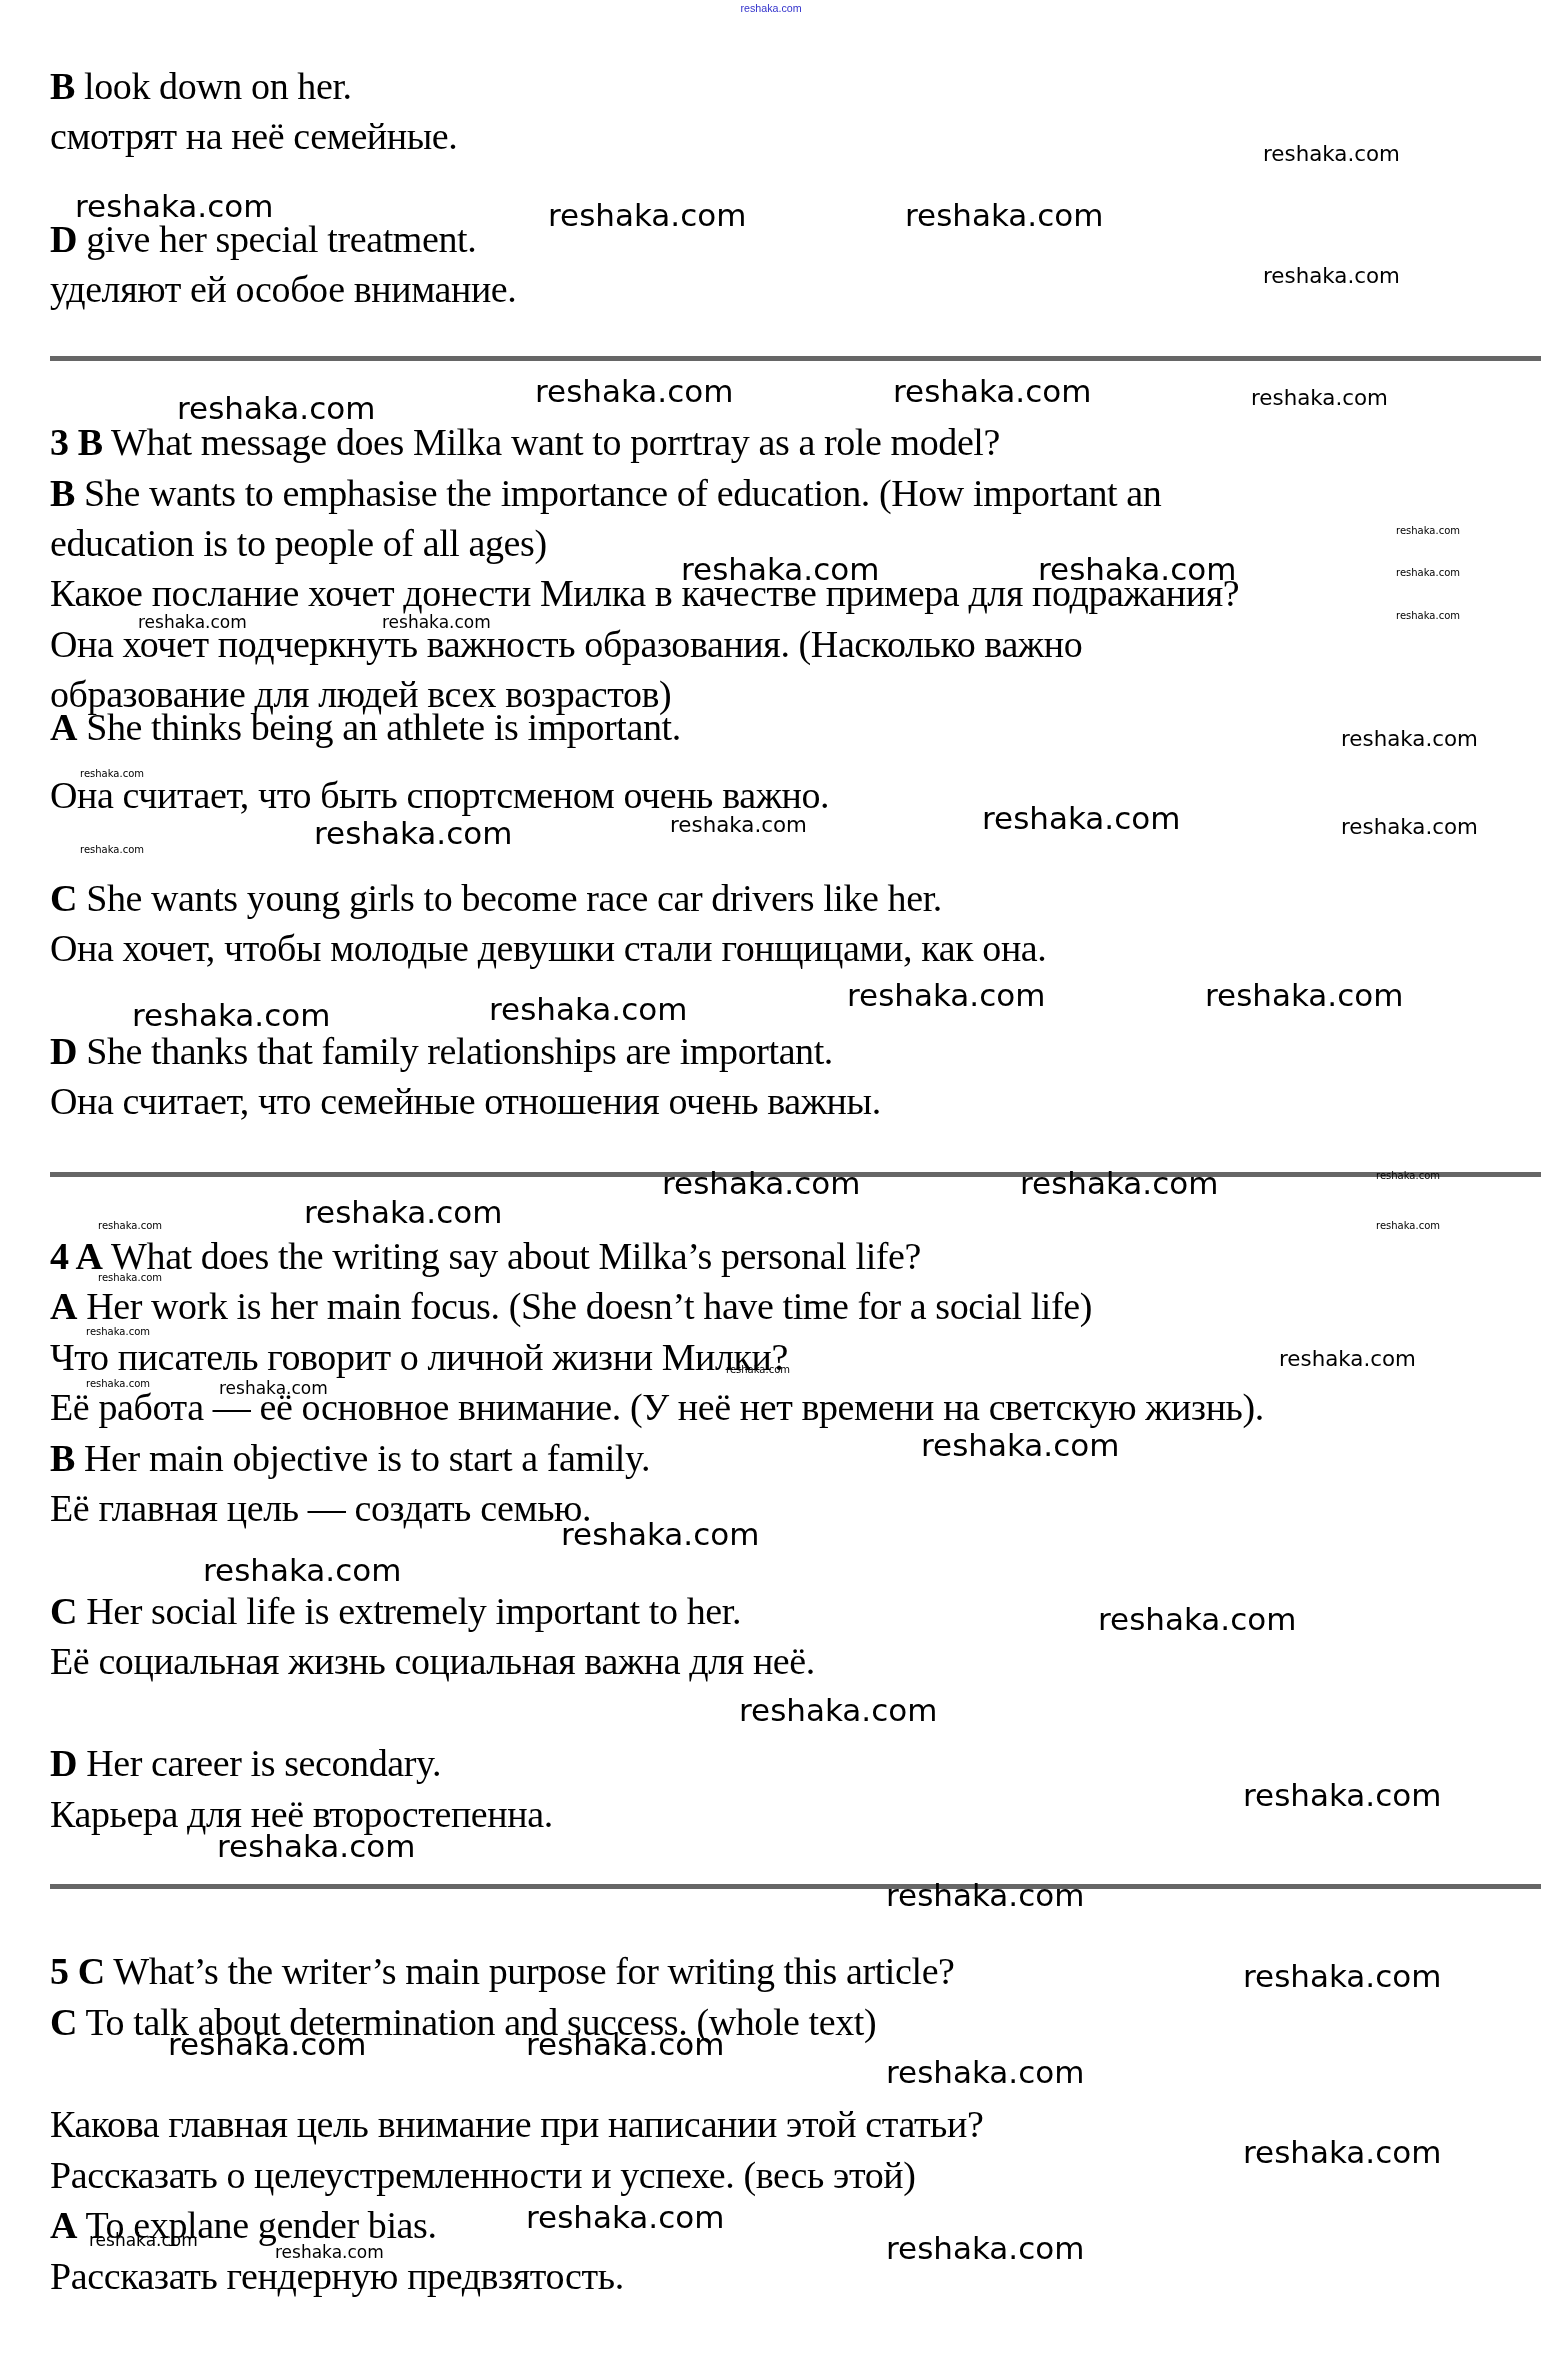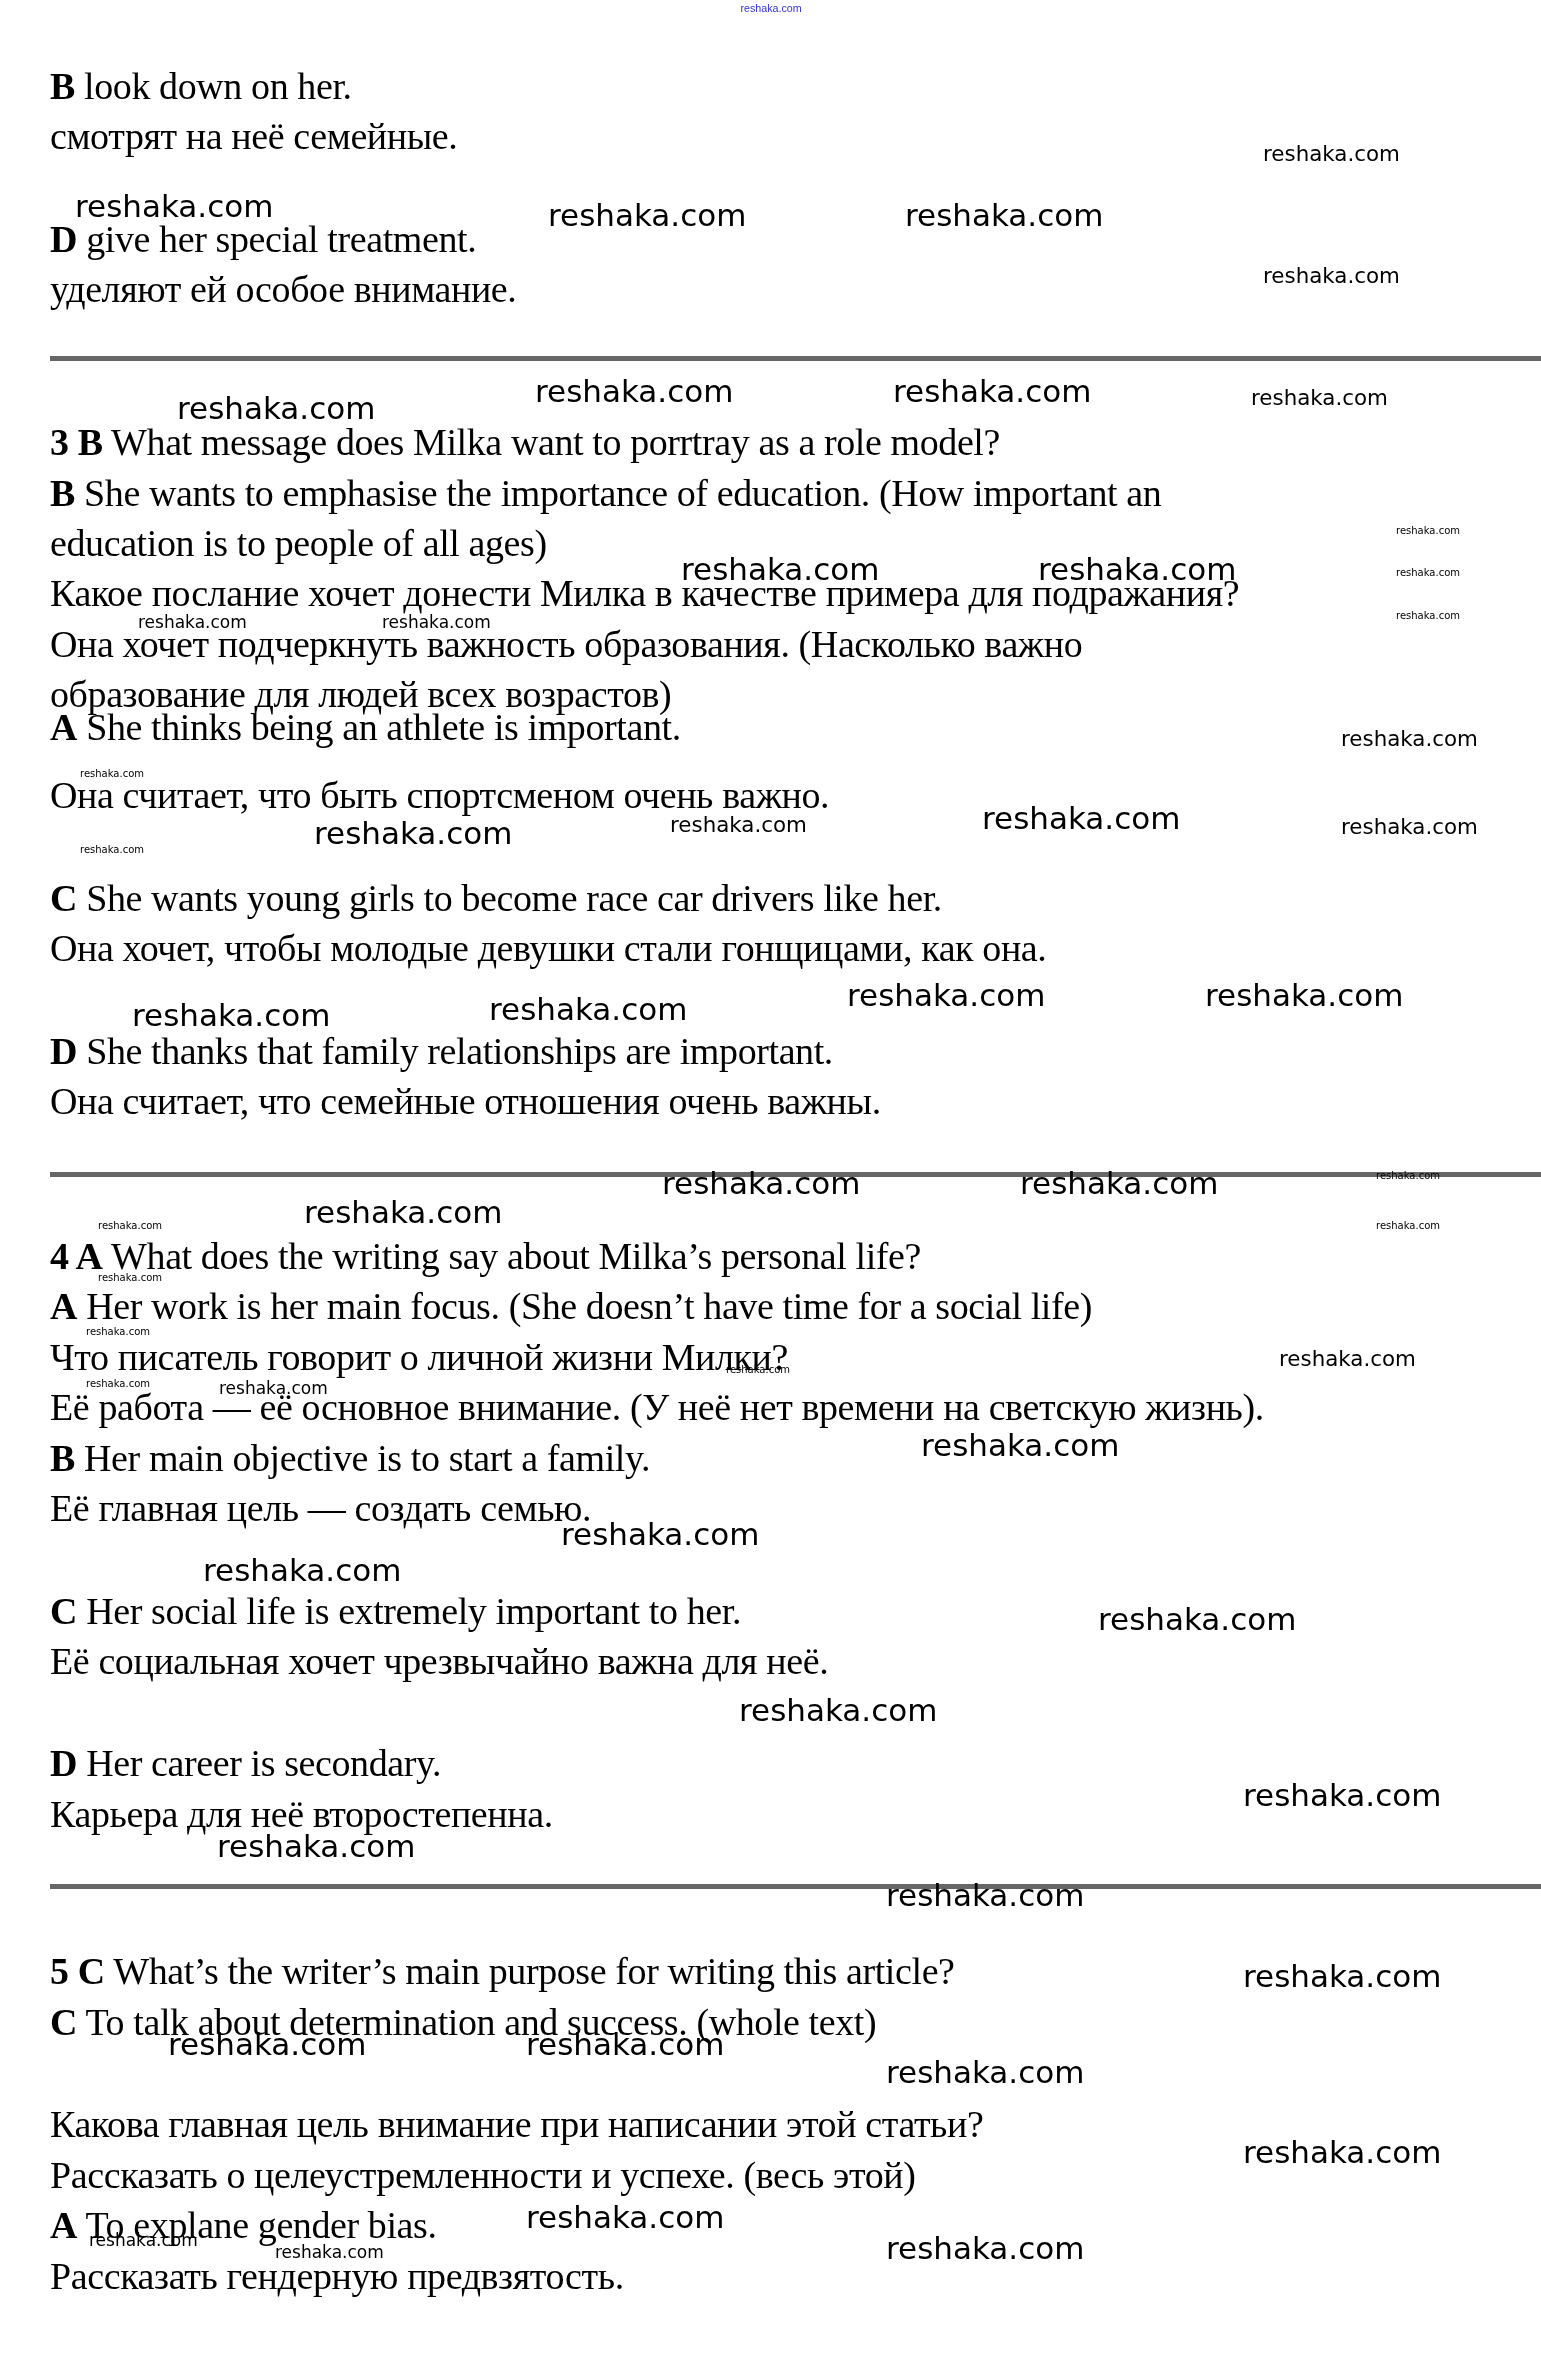--- a/index.html
+++ b/index.html
@@ -44,21 +44,21 @@
 
 <div class="sep" style="top:1172px"></div>
 
 <div class="line" style="top:1233px"><b>4 A</b><span> What does the writing say about Milka’s personal life?</span></div>
 <div class="line" style="top:1283px"><b>A</b><span> Her work is her main focus. (She doesn’t have time for a social life)</span></div>
 <div class="line" style="top:1334px"><span>Что писатель говорит о личной жизни Милки?</span></div>
 <div class="line" style="top:1384px"><span>Её работа — её основное внимание. (У неё нет времени на светскую жизнь).</span></div>
 <div class="line" style="top:1435px"><b>B</b><span> Her main objective is to start a family.</span></div>
 <div class="line" style="top:1485px"><span>Её главная цель — создать семью.</span></div>
 <div class="line" style="top:1588px"><b>C</b><span> Her social life is extremely important to her.</span></div>
-<div class="line" style="top:1638px"><span>Её социальная хочет чрезвычайно важна для неё.</span></div>
+<div class="line" style="top:1638px"><span>Её социальная жизнь социальная важна для неё.</span></div>
 <div class="line" style="top:1740px"><b>D</b><span> Her career is secondary.</span></div>
 <div class="line" style="top:1791px"><span>Карьера для неё второстепенна.</span></div>
 
 <div class="sep" style="top:1884px"></div>
 
 <div class="line" style="top:1948px"><b>5 C</b><span> What’s the writer’s main purpose for writing this article?</span></div>
 <div class="line" style="top:1999px"><b>C</b><span> To talk about determination and success. (whole text)</span></div>
 <div class="line" style="top:2101px"><span>Какова главная цель внимание при написании этой статьи?</span></div>
 <div class="line" style="top:2152px"><span>Рассказать о целеустремленности и успехе. (весь этой)</span></div>
 <div class="line" style="top:2202px"><b>A</b><span> To explane gender bias.</span></div>

